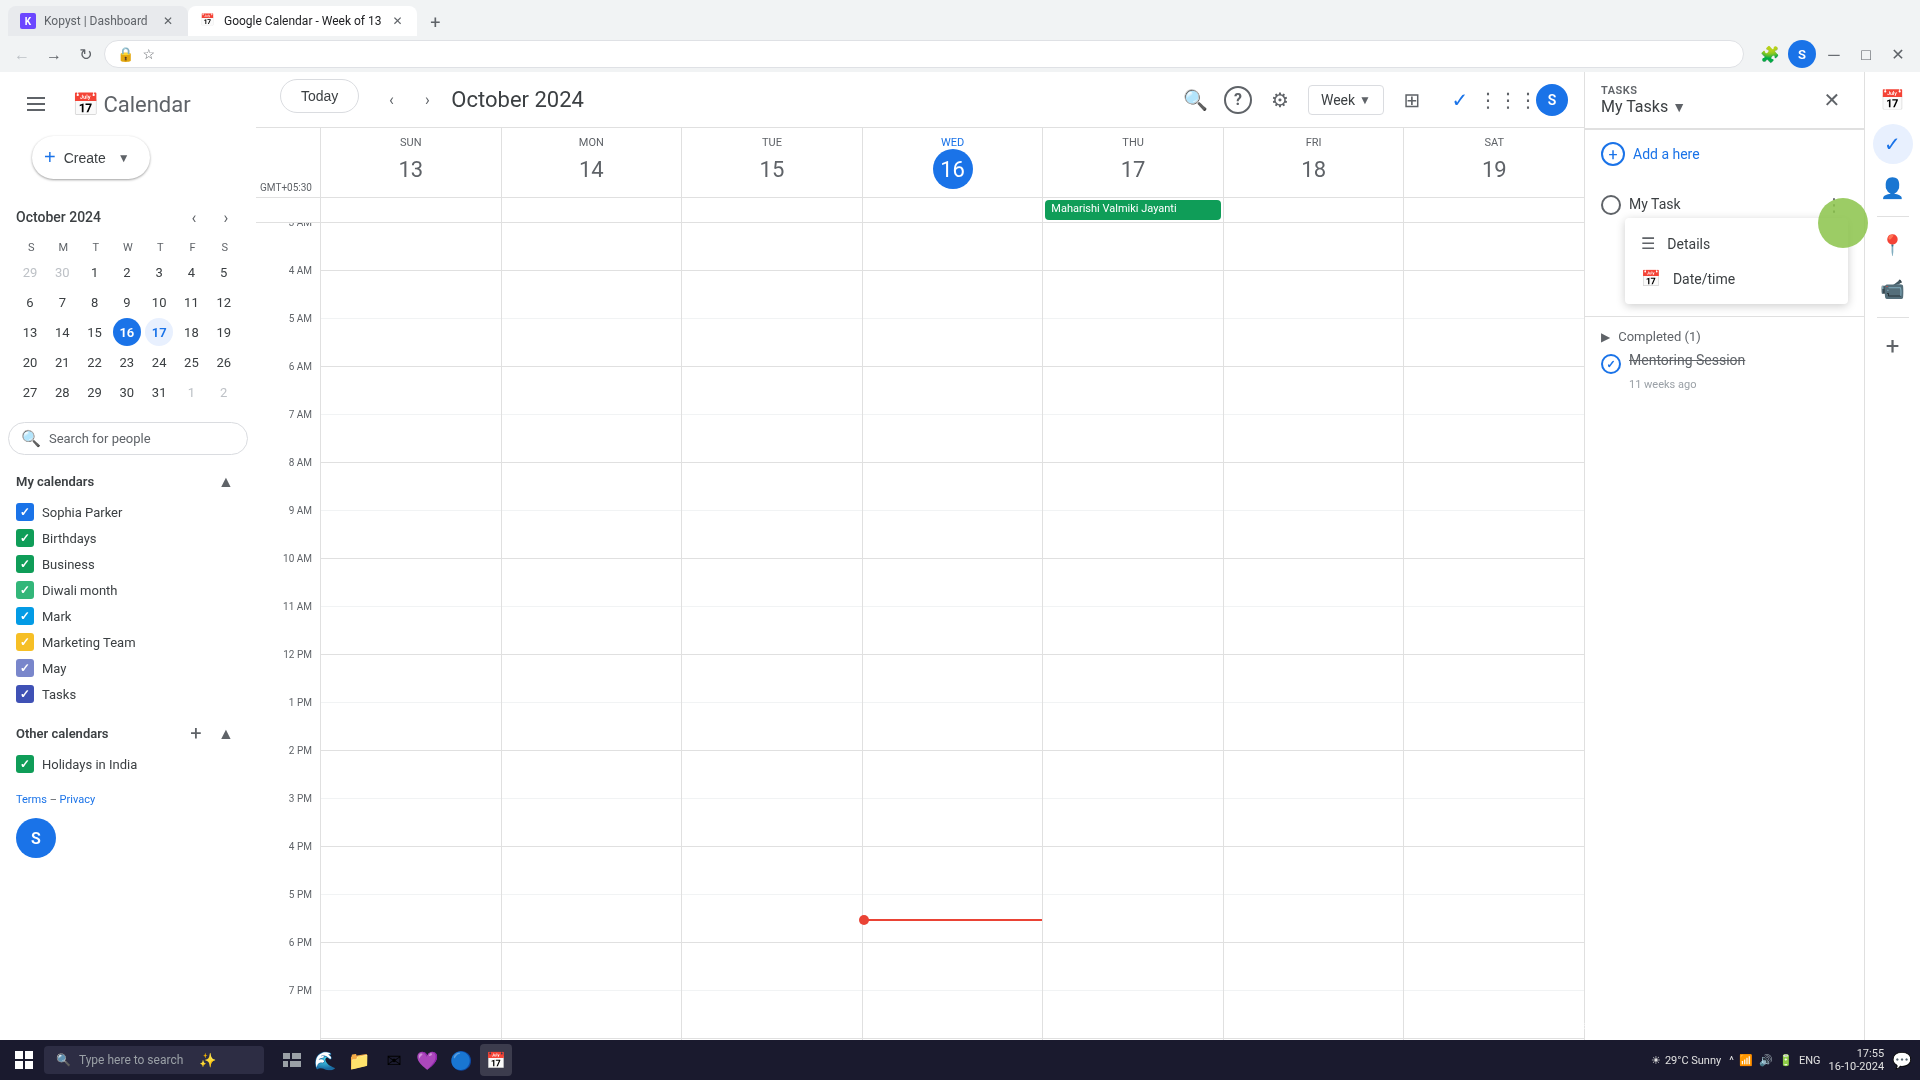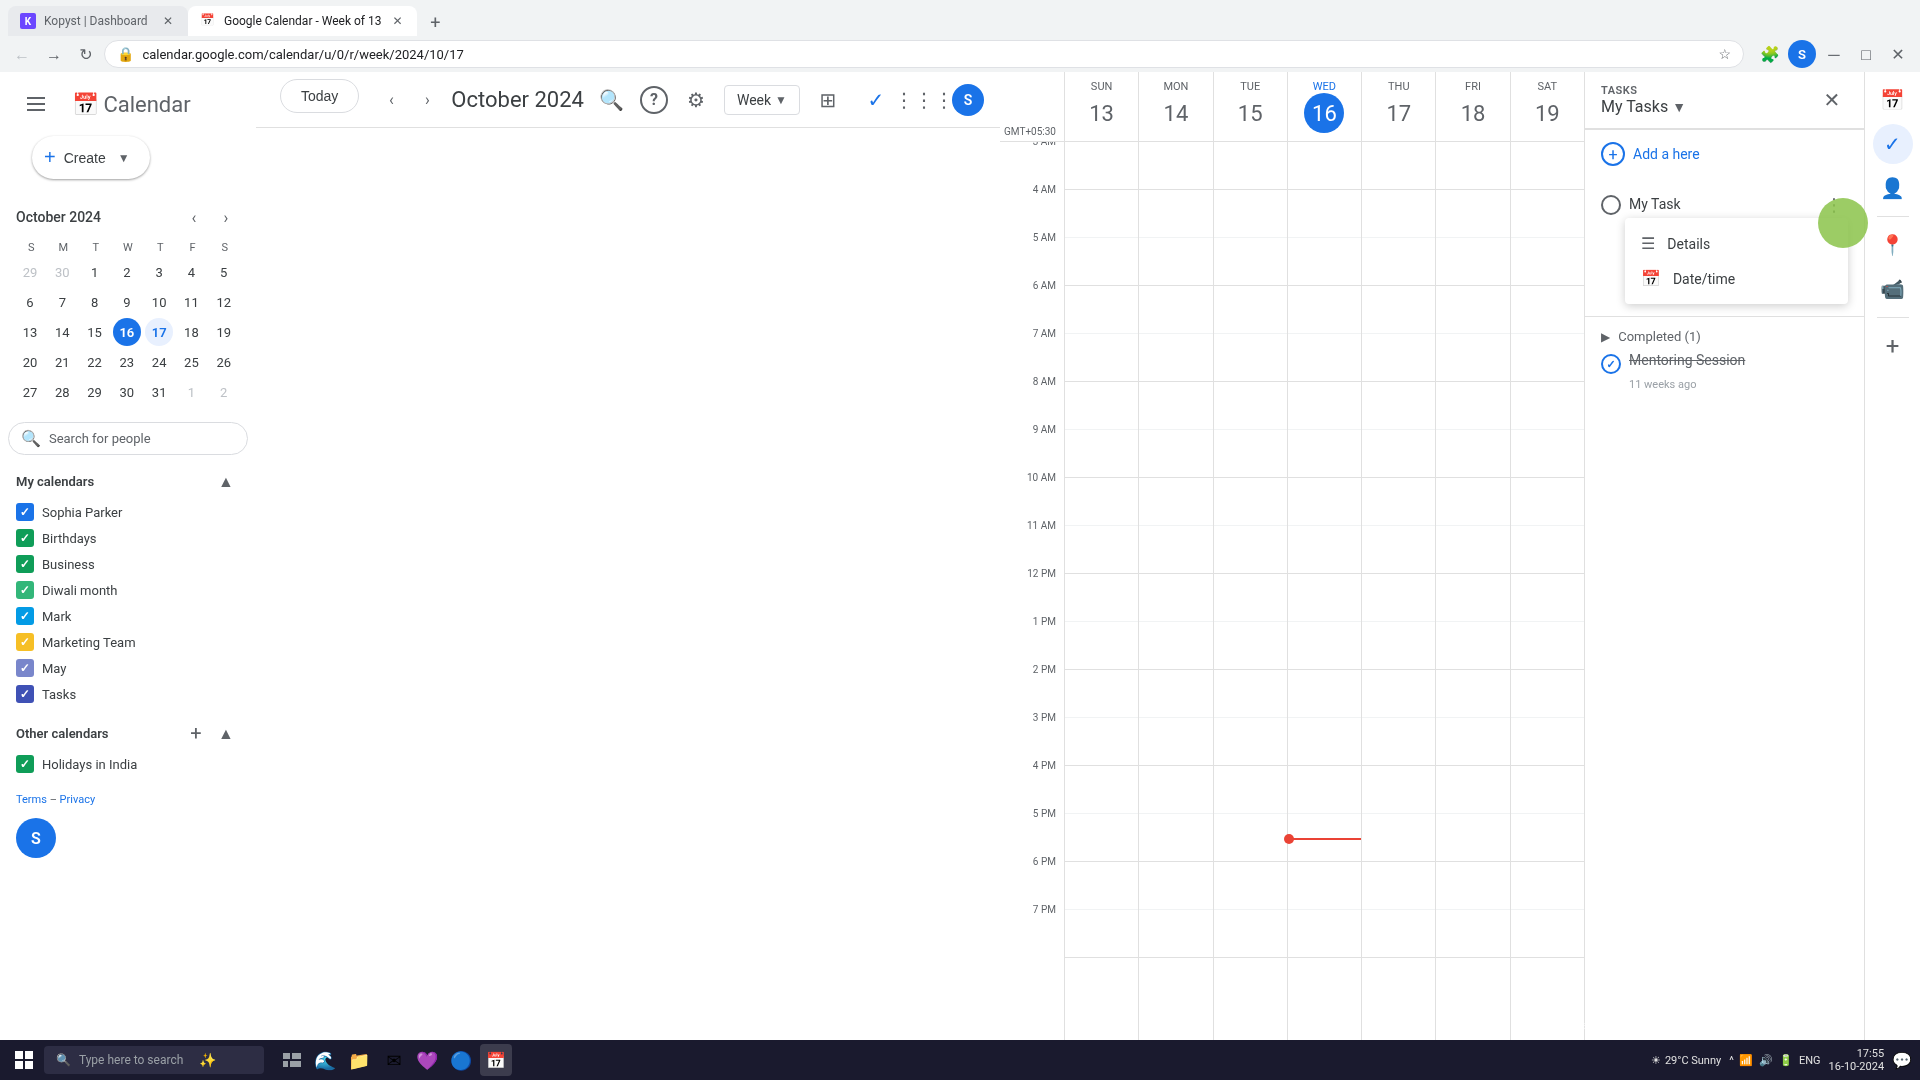--- a/index.html
+++ b/index.html
@@ -69,21 +69,21 @@
     .checkmark { color: #fff; font-size: 12px; font-weight: bold; }
     .calendar-item-name { font-size: 13px; color: #3c4043; }
     .other-calendars-header { display: flex; align-items: center; justify-content: space-between; padding: 4px 8px; margin-top: 8px; }
     .add-cal-btn { width: 28px; height: 28px; display: flex; align-items: center; justify-content: center; border-radius: 50%; cursor: pointer; color: #5f6368; font-size: 20px; }
     .terms { font-size: 11px; color: #5f6368; padding: 16px 16px 4px; }
 
     
     .avatar { width: 40px; height: 40px; border-radius: 50%; background: #1a73e8; display: flex; align-items: center; justify-content: center; color: #fff; font-size: 16px; font-weight: 600; margin: 8px 16px; cursor: pointer; }
 
     
-    .main { flex: 1; display: flex; overflow: hidden; }
+    .main { flex: 1; display: flex; flex-direction: column; overflow: hidden; }
 
     
     .topbar { display: flex; align-items: center; padding: 8px 16px; gap: 8px; border-bottom: 1px solid #e0e0e0; height: 56px; }
     .topbar-left { display: flex; align-items: center; gap: 8px; flex: 1; }
     .topbar-title { font-size: 22px; font-weight: 400; color: #3c4043; }
     .topbar-nav { display: flex; align-items: center; gap: 4px; }
     .topbar-nav-btn { width: 32px; height: 32px; display: flex; align-items: center; justify-content: center; border-radius: 50%; cursor: pointer; color: #5f6368; font-size: 16px; }
     .topbar-right { display: flex; align-items: center; gap: 8px; }
     .topbar-icon-btn { width: 40px; height: 40px; display: flex; align-items: center; justify-content: center; border-radius: 50%; cursor: pointer; color: #5f6368; font-size: 20px; }
     .view-selector { display: flex; align-items: center; gap: 4px; border: 1px solid #dadce0; border-radius: 4px; padding: 6px 12px; cursor: pointer; font-size: 14px; color: #3c4043; }
@@ -186,21 +186,20 @@
         <span class="tab-close">✕</span>
       </div>
       <div class="tab-new">+</div>
     </div>
     <div class="browser-toolbar">
       <div class="nav-btn disabled">←</div>
       <div class="nav-btn">→</div>
       <div class="nav-btn">↻</div>
       <div class="address-bar">
         <span style="font-size:14px; color:#5f6368;">🔒</span>
-        <span class="address-bar-url">calendar.google.com/calendar/u/0/r/week/2024/10/17</span>
         <span style="font-size:14px; color:#5f6368;">☆</span>
       </div>
       <div class="browser-actions">
         <div class="browser-action-btn">🧩</div>
         <div class="browser-action-btn">
           <div class="profile-circle">S</div>
         </div>
         <div class="browser-action-btn">─</div>
         <div class="browser-action-btn">□</div>
         <div class="browser-action-btn">✕</div>
@@ -432,20 +431,32 @@
           <div class="cal-header-day">
             <div class="cal-header-day-name">FRI</div>
             <div class="cal-header-day-num">18</div>
           </div>
           <div class="cal-header-day">
             <div class="cal-header-day-name">SAT</div>
             <div class="cal-header-day-num">19</div>
           </div>
         </div>
 
+        <div class="cal-event-row" style="border-bottom: 1px solid #e0e0e0;">
+          <div class="cal-event-gutter"></div>
+          <div class="cal-event-cell"></div>
+          <div class="cal-event-cell"></div>
+          <div class="cal-event-cell"></div>
+          <div class="cal-event-cell"></div>
+          <div class="cal-event-cell">
+            <div class="holiday-event">Maharishi Valmiki Jayanti</div>
+          </div>
+          <div class="cal-event-cell"></div>
+          <div class="cal-event-cell"></div>
+        </div>
 
         <div class="cal-body">
           <div class="time-gutter">
             <div class="time-label">
                 <span class="time-label-text">3 AM</span>
               </div>
             <div class="time-label">
                 <span class="time-label-text">4 AM</span>
               </div>
             <div class="time-label">

